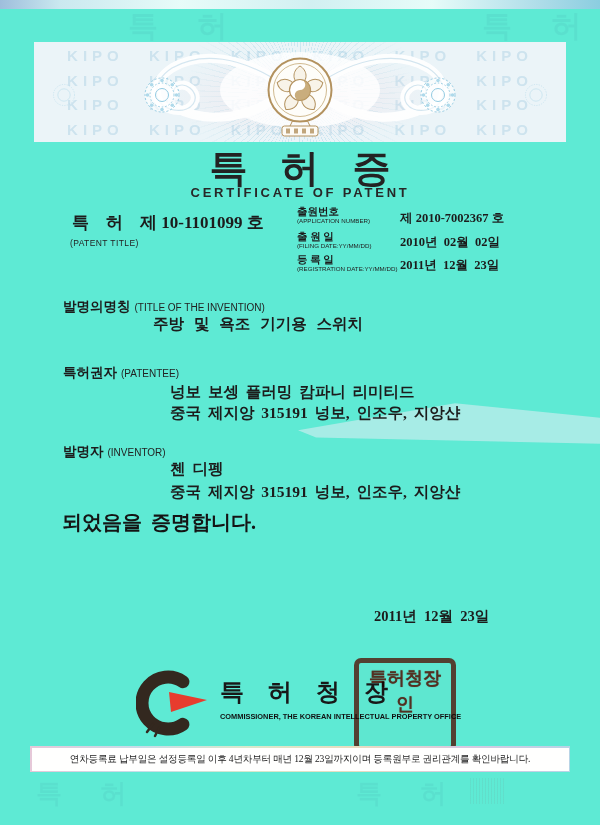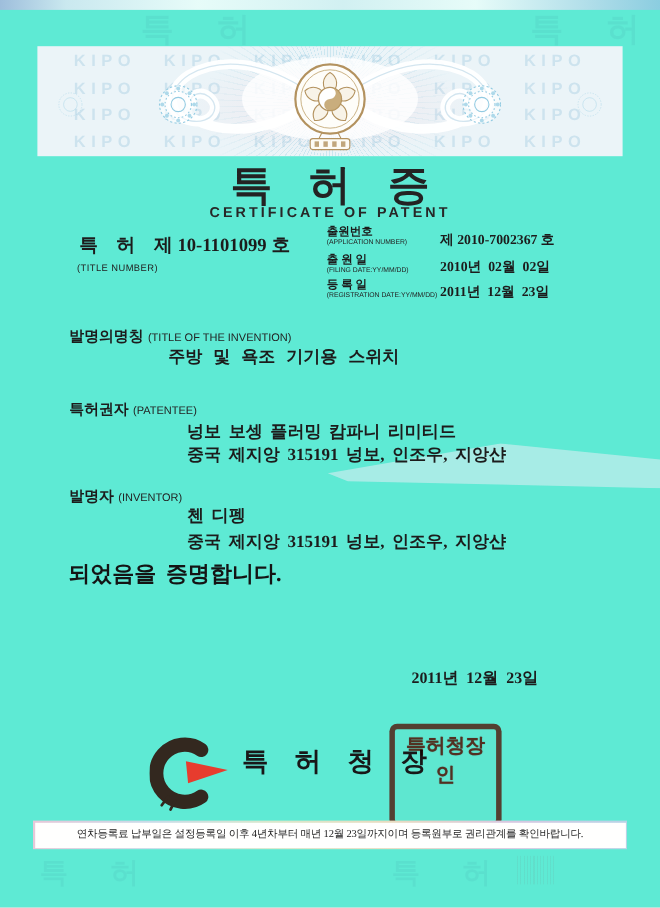--- a/index.html
+++ b/index.html
@@ -182,21 +182,21 @@
         <rect x="45" y="82.5" width="4" height="5"></rect>
           <rect x="53" y="82.5" width="4" height="5"></rect>
       </g>
     </svg>
   </div>
 
   <div id="title-ko" class="abs">특 허 증</div>
   <div id="title-en" class="abs sans">CERTIFICATE OF PATENT</div>
 
   <div id="pn-line" class="abs pre">특　허　제 10-1101099 호</div>
-  <div id="pn-label" class="abs sans">(TITLE NUMBER)</div>
+  <div id="pn-label" class="abs sans">(PATENT TITLE)</div>
 
   <div id="meta-r0" class="abs">
     <div class="meta-ko pre">출원번호</div>
     <div class="meta-en sans">(APPLICATION NUMBER)</div>
   </div>
   <div id="meta-v0" class="abs meta-val pre">제 2010-7002367 호</div>
 
   <div id="meta-r1" class="abs">
     <div class="meta-ko pre">출 원 일</div>
     <div class="meta-en sans">(FILING DATE:YY/MM/DD)</div>
@@ -236,20 +236,21 @@
   </div>
 
   <div id="issue-date" class="abs pre">2011년  12월  23일</div>
 
   <svg id="kipo-logo" class="abs" width="80" height="72" viewBox="0 0 80 72">
     <path d="M46.9,14.7 A26,26 0 1 0 46.9,57.3" fill="none" stroke="#33281f" stroke-width="13" stroke-linecap="round"></path>
     <path d="M17,57 l-6,8 M23,61 l-4,8" stroke="#33281f" stroke-width="2.5" stroke-linecap="round"></path>
     <polygon points="33,25 71,33 35,45" fill="#e73c2e"></polygon>
   </svg>
   <div id="comm-ko" class="abs pre">특　허　청　장</div>
+  <div id="comm-en" class="abs sans">COMMISSIONER, THE KOREAN INTELLECTUAL PROPERTY OFFICE</div>
   <div id="seal" class="abs">
     <div id="seal-text">특허청장인</div>
   </div>
 
   <div id="footer-wrap" class="abs">
     <div id="footer-box">
       <div id="footer-text">연차등록료 납부일은 설정등록일 이후 4년차부터 매년 12월 23일까지이며 등록원부로 권리관계를 확인바랍니다.</div>
     </div>
   </div>
 

